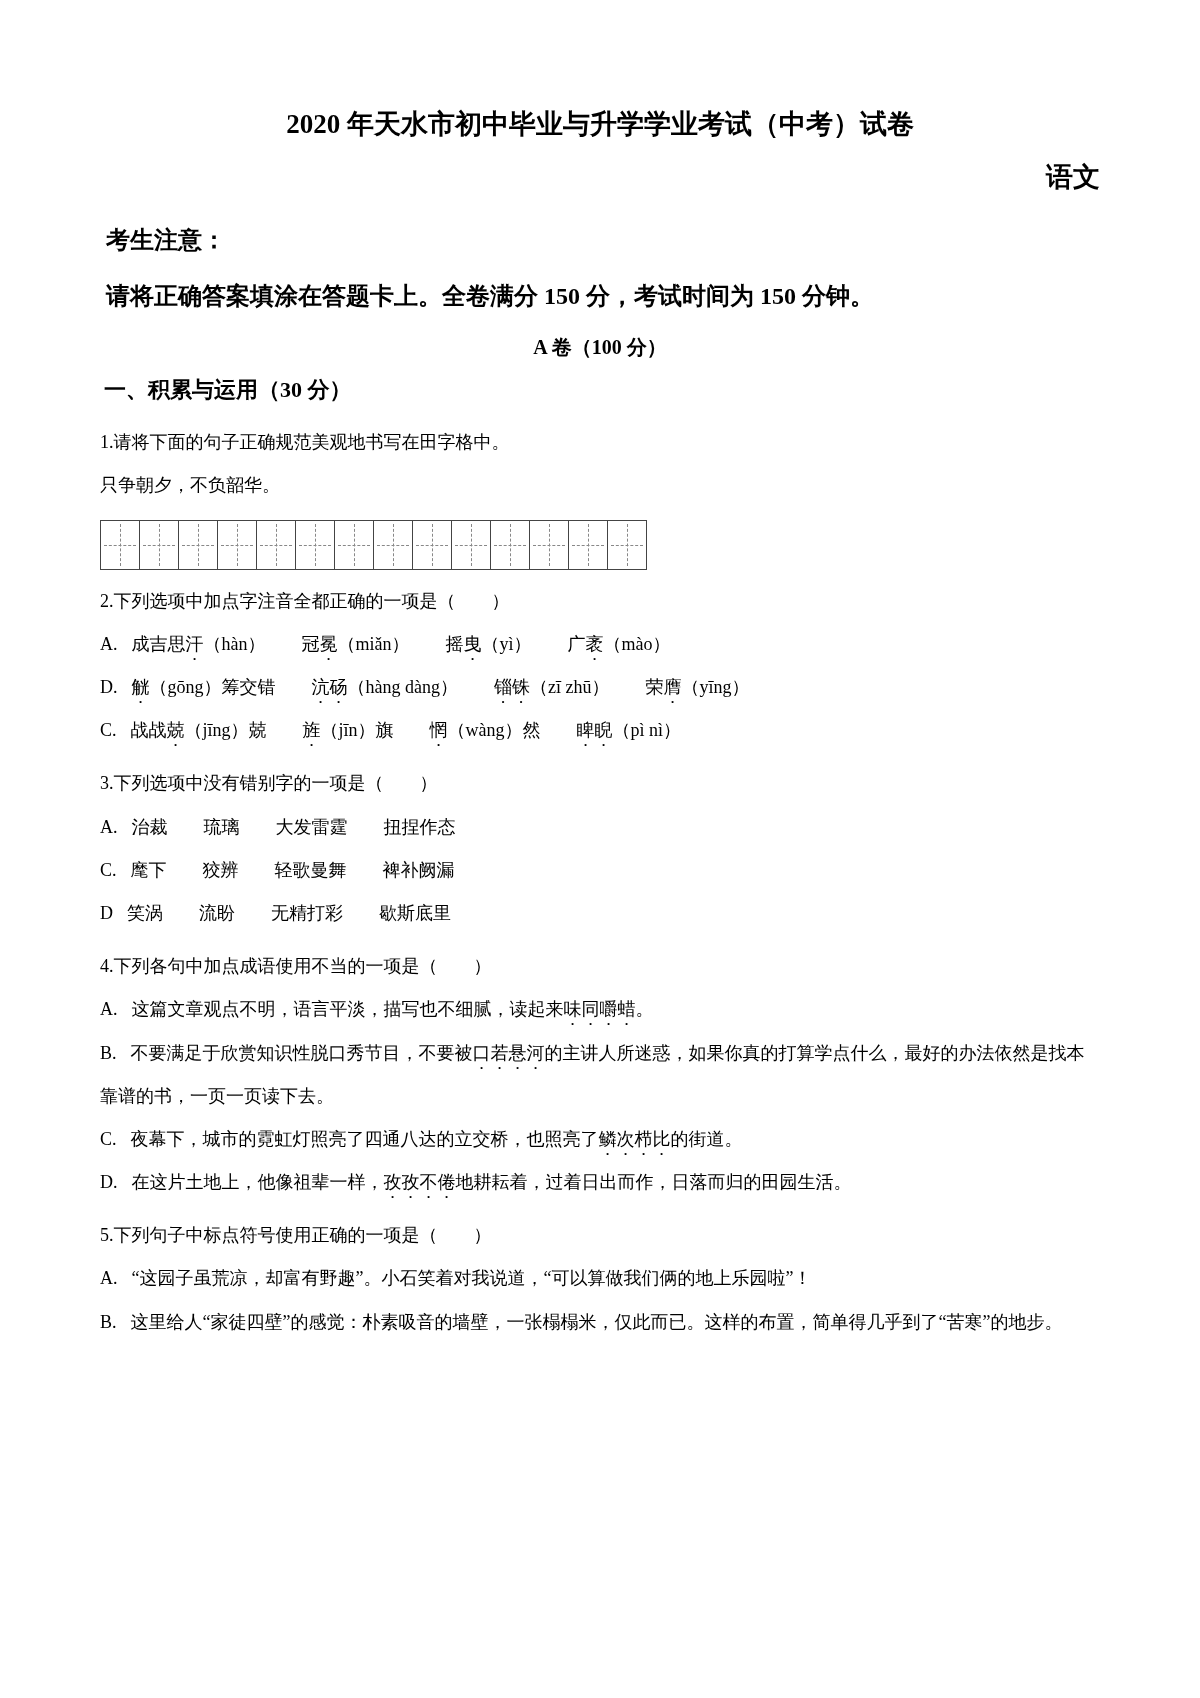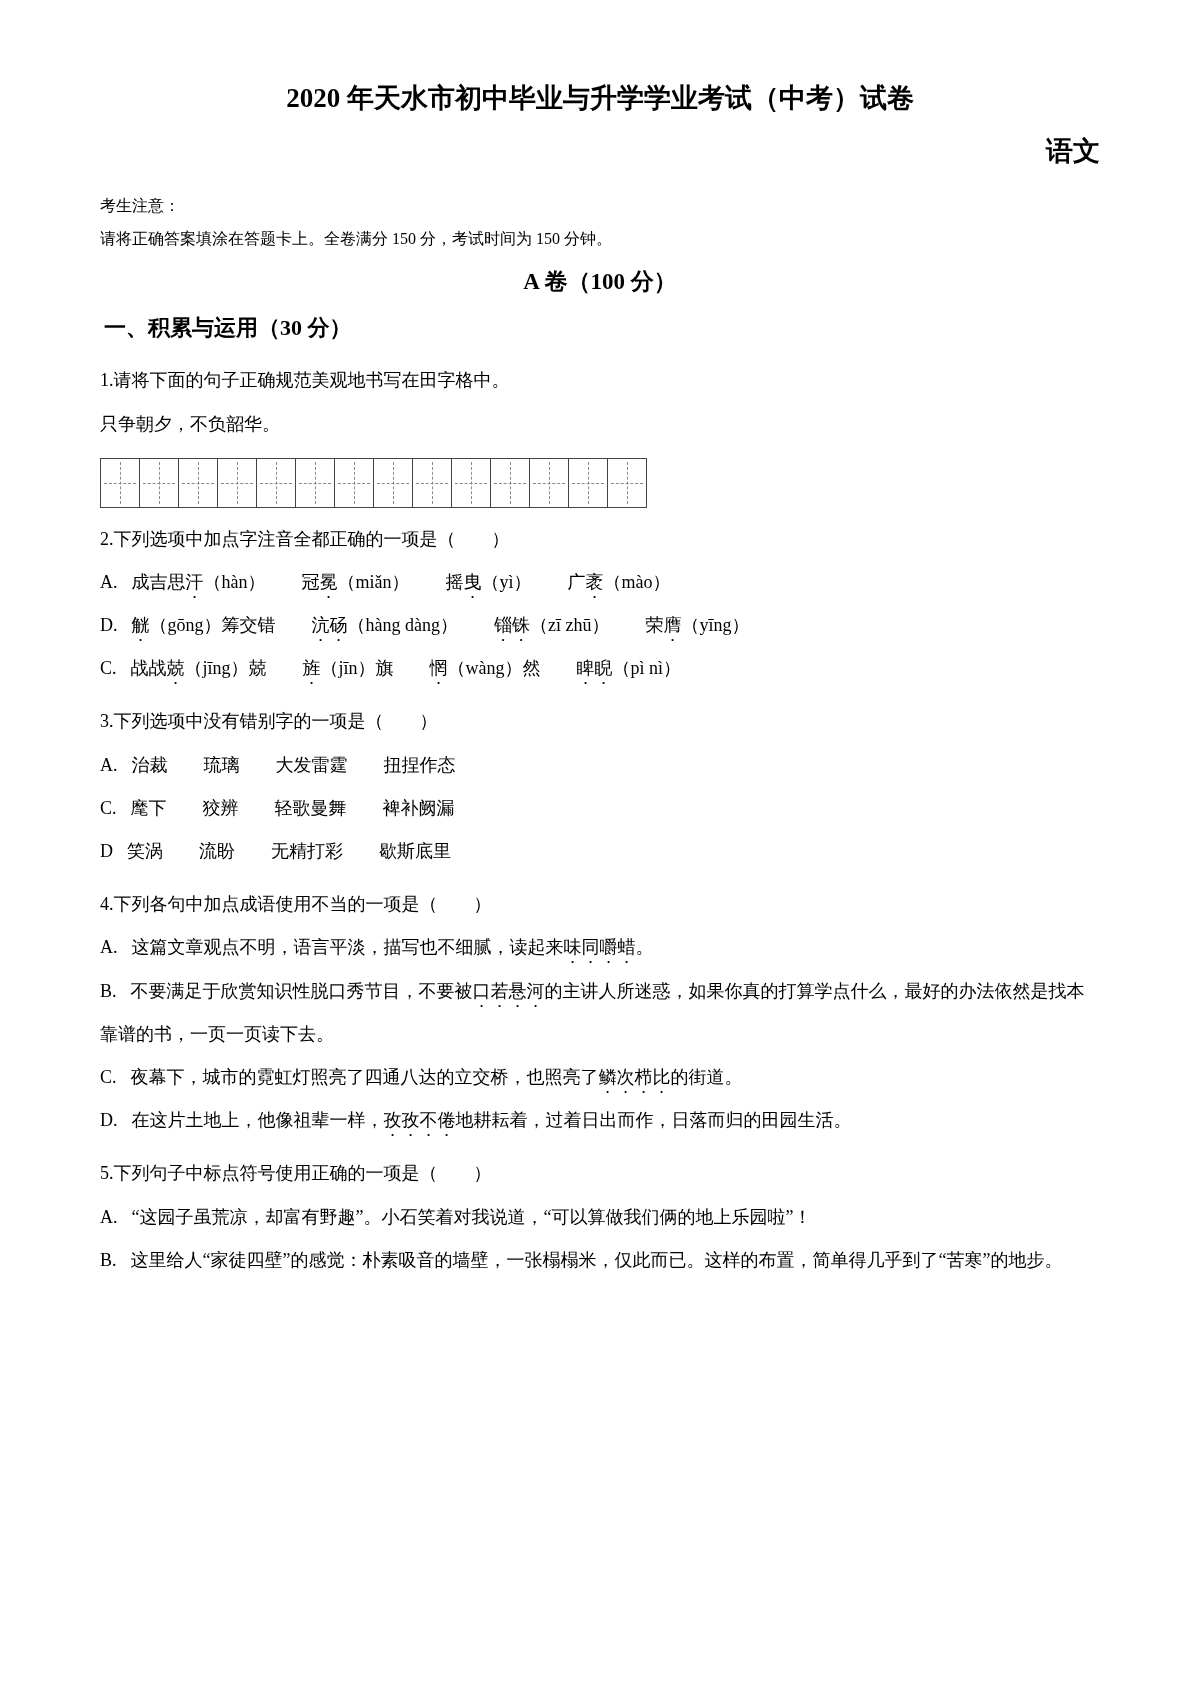--- a/index.html
+++ b/index.html
@@ -4,34 +4,34 @@
 <style>
   * { box-sizing: border-box; }
   html, body { margin: 0; padding: 0; }
   body {
     width: 1200px;
     min-height: 1698px;
     background: #ffffff;
     color: #000000;
     font-family: "Liberation Serif", "DejaVu Serif", serif;
   }
-  .page { padding: 80px 100px 60px 100px; }
+  .page { padding: 106px 100px 60px 100px; }
   .title {
     font-size: 27px; font-weight: bold; text-align: center;
     margin: 0 0 16px 0; line-height: 1.4;
   }
   .subject {
     font-size: 27px; font-weight: bold; text-align: right;
     margin: 0 0 20px 0; line-height: 1.3;
   }
   .notice-label, .notice {
-    font-size: 16px; font-weight: normal; margin: 0; line-height: 2.1;
+    font-size: 24px; font-weight: bold; margin: 6px; line-height: 2.1;
   }
   .section-a {
-    font-size: 23px; font-weight: bold; text-align: center;
+    font-size: 20px; font-weight: bold; text-align: center;
     margin: 4px 0 2px 0; line-height: 1.9;
   }
   .part-heading {
     font-size: 22px; font-weight: bold; margin: 4px 0 12px 4px; line-height: 1.8;
   }
   .line { font-size: 18px; line-height: 2.4; margin: 0; }
   .q-block { margin-top: 10px; }
   .opt-label { margin-right: 14px; }
   .dot-em {
     -webkit-text-emphasis: filled dot;

